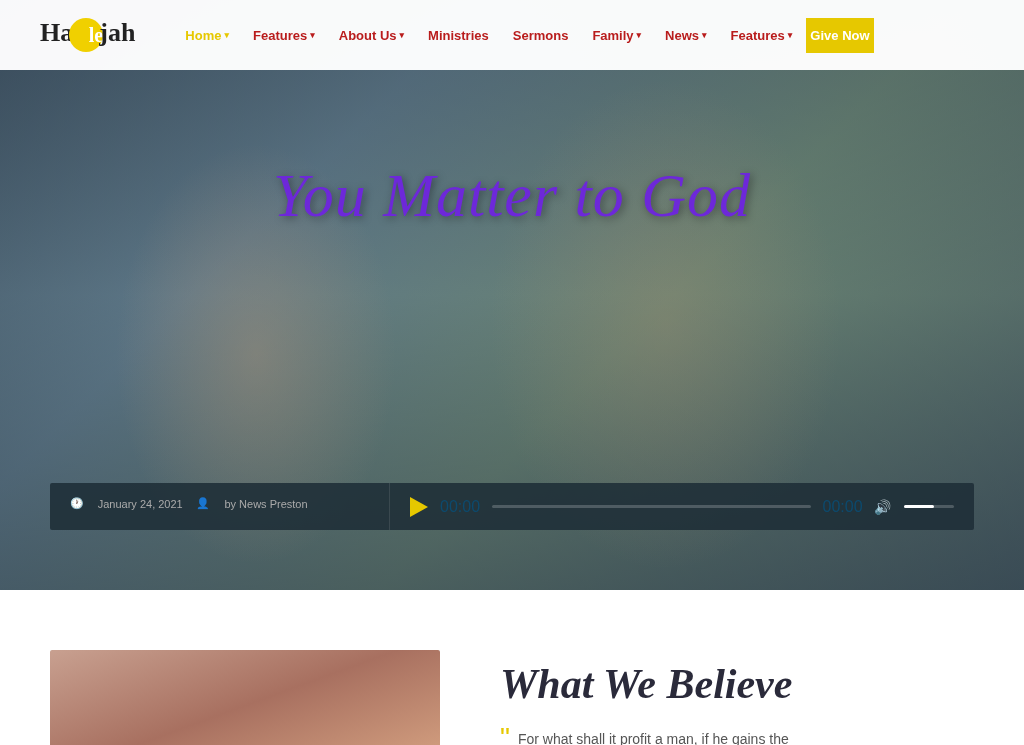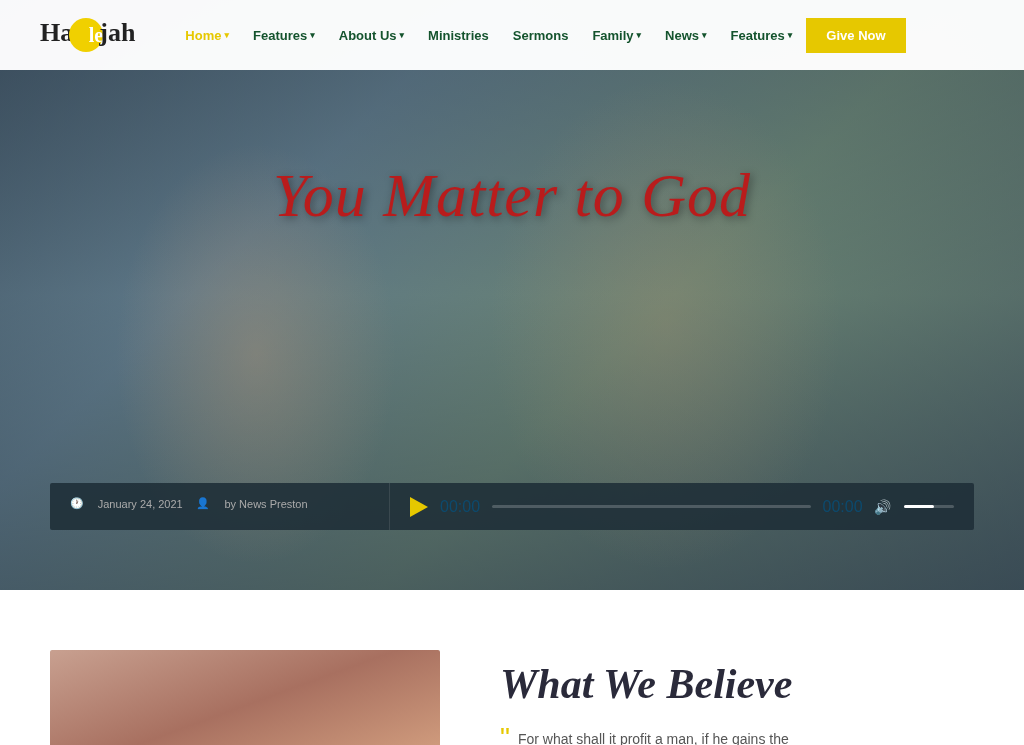--- a/index.html
+++ b/index.html
@@ -39,38 +39,38 @@
       display: flex;
       align-items: center;
       gap: 4px;
       flex: 1;
     }
     .nav-item {
       position: relative;
       padding: 6px 10px;
       font-size: 13px;
       font-weight: 600;
-      color: #14532d;
+      color: #b91c1c;
       cursor: pointer;
       white-space: nowrap;
       display: flex;
       align-items: center;
       gap: 3px;
     }
     .nav-item.active { color: #e6c800; align-items: center; }
     .nav-item .chevron {
       font-size: 9px;
       color: inherit;
     }
     .give-btn {
       background: #e6c800;
       color: #fff;
       font-weight: 700;
       font-size: 13px;
-      padding: 10px 20px;
+      padding: 10px 4px;
       border: none;
       cursor: pointer;
       white-space: nowrap;
     }
 
     
     .hero {
       position: relative;
       width: 1024px;
       height: 590px;
@@ -102,21 +102,21 @@
         radial-gradient(ellipse 250px 350px at 65% 55%, rgba(160,140,110,0.35) 0%, transparent 70%);
     }
 
     .hero-title {
       position: absolute;
       top: 160px;
       left: 0; right: 0;
       text-align: center;
       font-family: 'Georgia', cursive;
       font-size: 62px;
-      color: #b91c1c;
+      color: #6d28d9;
       font-style: italic;
       font-weight: 300;
       text-shadow: 2px 2px 8px rgba(0,0,0,0.4);
       letter-spacing: 1px;
     }
 
     
     .audio-bar {
       position: absolute;
       bottom: 60px;

